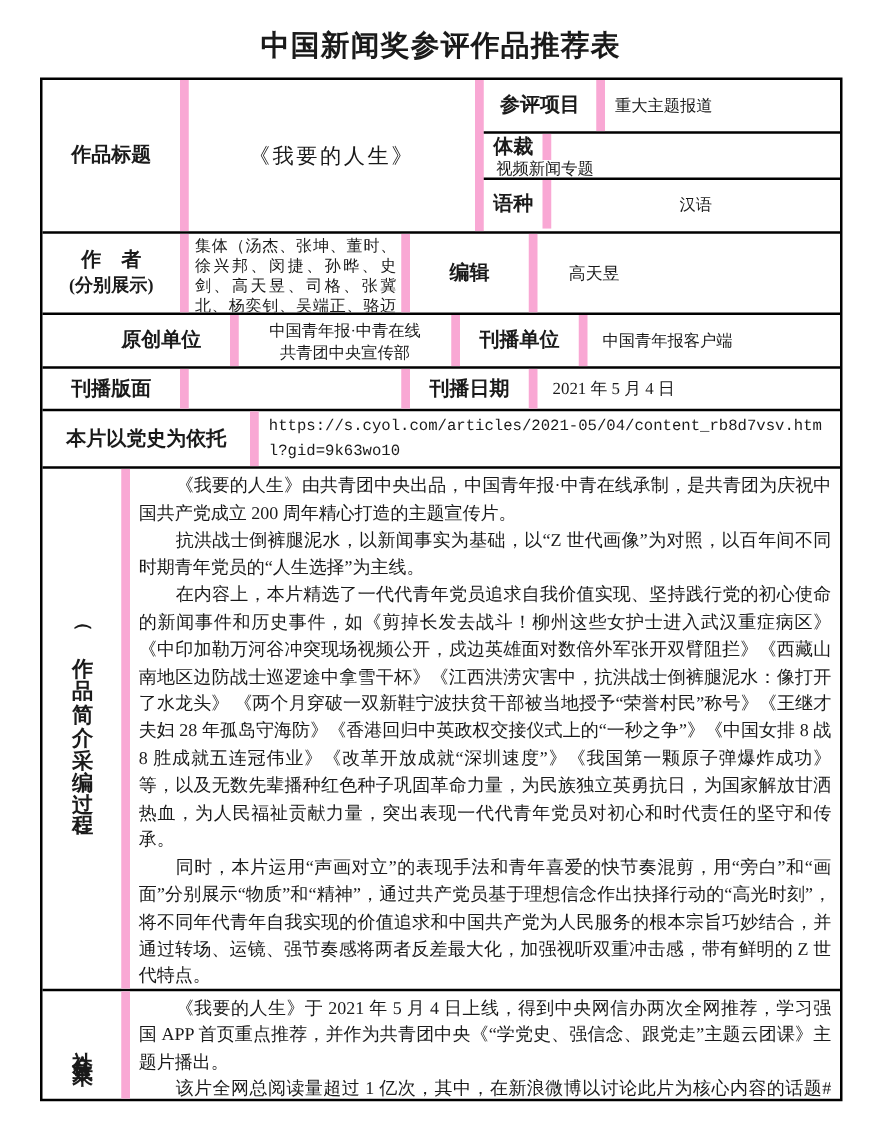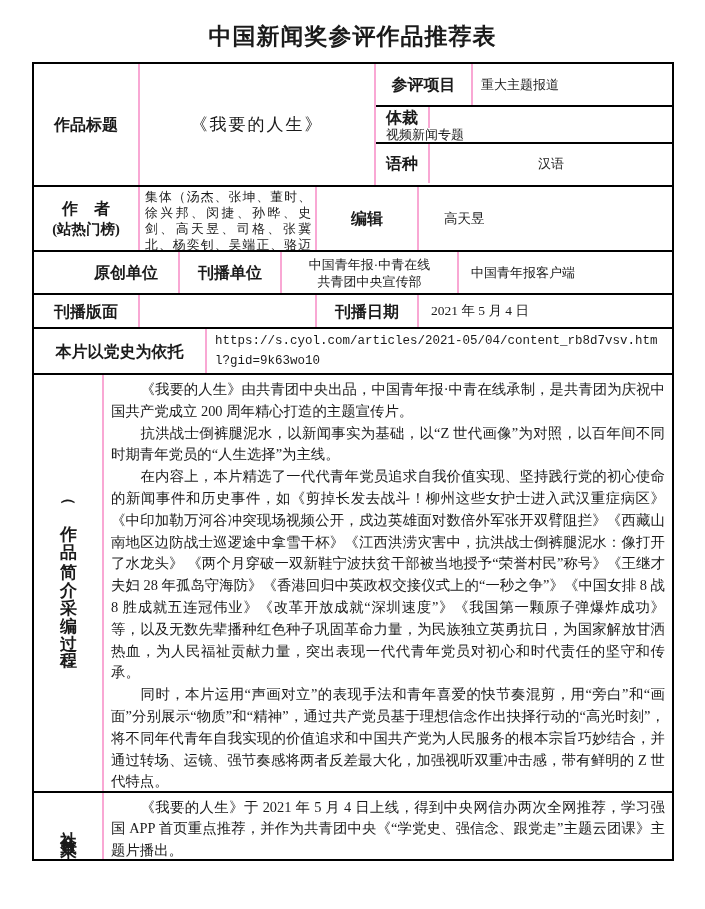--- a/index.html
+++ b/index.html
@@ -20,49 +20,49 @@
     line-height: 26px;
   }
   .form {
     margin: 12px 0 0 32px;
     width: 642px;
     border: 2px solid #000;
     background: #fff;
   }
   .row { display: flex; border-bottom: 2px solid #000; overflow: hidden; }
   .row.last { border-bottom: none; }
-  .cell { border-right: 2px solid #f9a8d4; overflow: hidden; }
+  .cell { border-right: 7px solid #f9a8d4; overflow: hidden; }
   .cell.last { border-right: none; }
 
   .label {
     display: flex; flex-direction: column;
     align-items: center; justify-content: center;
     font-weight: bold; font-size: 16px; text-align: center;
     line-height: 21px;
   }
   .label .sub { font-size: 14.5px; }
   .hcenter { justify-content: center; }
 
   
-  .w1   { width: 106px; }   
+  .w1   { width: 117px; }   
   .wval { width: 236px; }   
   .wauth{ width: 177px; }   
   .wmid { width: 102px; }   
   .wurl { width: 173px; }   
   .wv   { width: 70px;  }   
   .grow { flex: 1; }
 
   
   .row1 { height: 123px; }
   .row2 { height: 65px; }
   .row3 { height: 43px; padding-left: 40px; }
   .row4 { height: 34px; }
   .row5 { height: 46px; }
   .row6 { height: 418px; }
-  .row7 { height: 66px; }
+  .row7 { height: 86px; }
 
   .right-stack { flex: 1; display: flex; flex-direction: column; }
   .subrow { display: flex; border-bottom: 2px solid #000; overflow: hidden; }
   .subrow.last { border-bottom: none; }
   .sr1 { height: 43px; }
   .sr2 { height: 37px; flex-direction: column; }
   .sr3 { height: 39px; }
   .sublabel-wide   { width: 97px; }
   .sublabel-narrow { width: 54px; }
 
@@ -145,34 +145,34 @@
         <div class="subrow sr3 last">
           <div class="cell label sublabel-narrow">语种</div>
           <div class="cell last small-value hcenter grow">汉语</div>
         </div>
       </div>
     </div>
 
     <div class="row row2">
       <div class="cell label w1">
         <div>作　者</div>
-        <div class="sub">(站热门榜)</div>
+        <div class="sub">(分别展示)</div>
       </div>
       <div class="cell author-value wauth">集体（汤杰、张坤、董时、徐兴邦、闵捷、孙晔、史剑、高天昱、司格、张冀北、杨奕钊、吴端正、骆迈京）</div>
       <div class="cell label wmid">编辑</div>
       <div class="cell last small-value editor-value pad25 grow">高天昱</div>
     </div>
 
     <div class="row row3">
       <div class="cell label w1">原创单位</div>
-      <div class="cell label wmid">刊播单位</div>
       <div class="cell unit-value wauth">
         <div>中国青年报·中青在线</div>
         <div>共青团中央宣传部</div>
       </div>
+      <div class="cell label wmid">刊播单位</div>
       <div class="cell last small-value pad12 grow">中国青年报客户端</div>
     </div>
 
     <div class="row row4">
       <div class="cell label w1">刊播版面</div>
       <div class="cell wauth"></div>
       <div class="cell label wmid">刊播日期</div>
       <div class="cell last small-value date-value pad12 grow">2021 年 5 月 4 日</div>
     </div>
 

